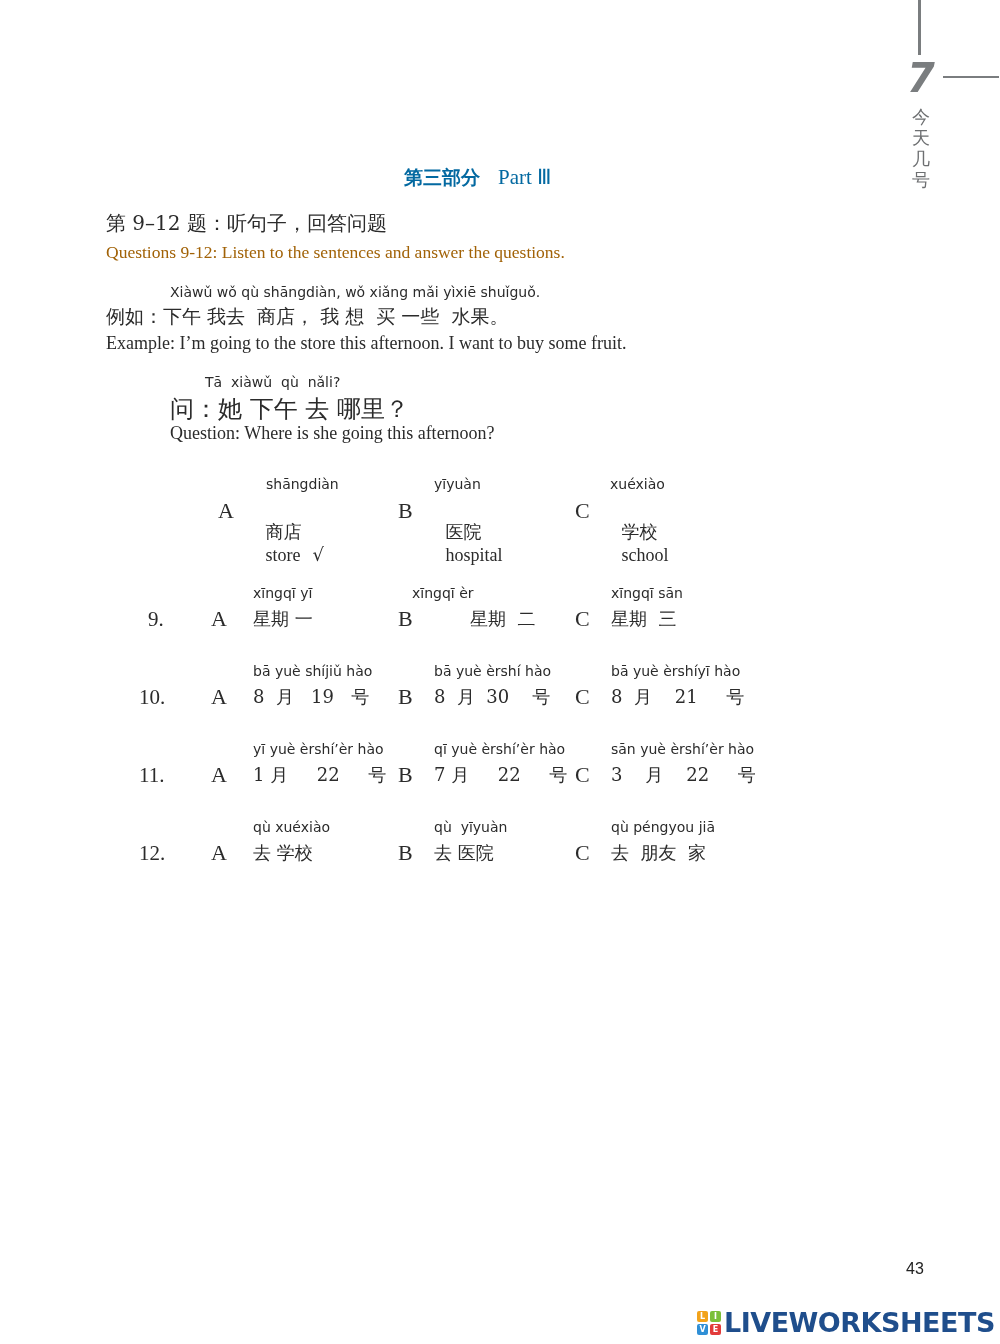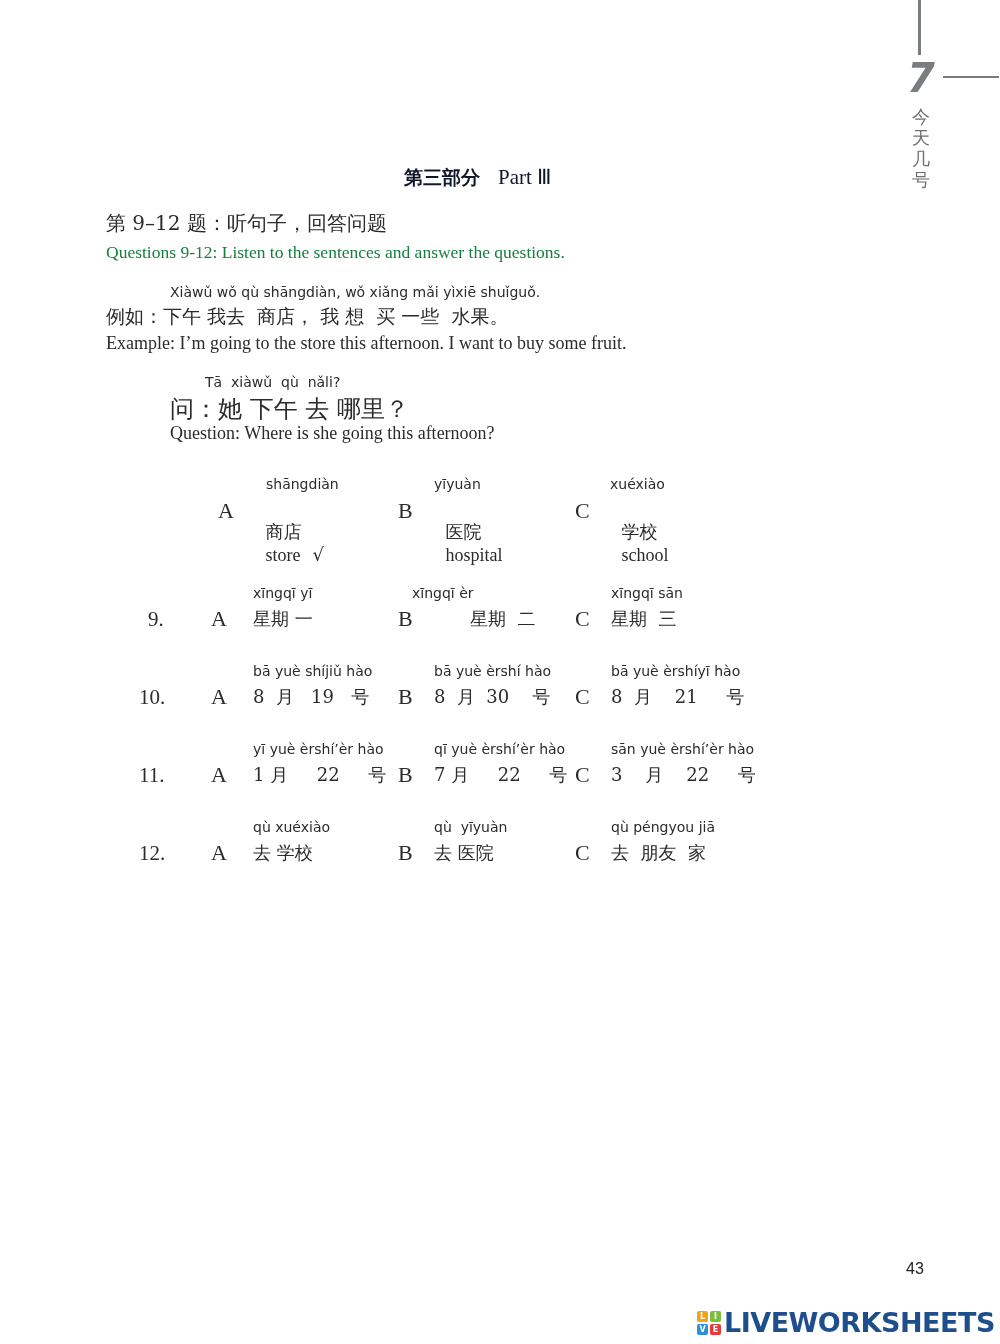--- a/index.html
+++ b/index.html
@@ -10,26 +10,26 @@
   }
   .abs { position: absolute; }
 
   
   .ch-vline { left: 918px; top: 0; width: 3px; height: 55px; background: #7a7d7f; }
   .ch-num { left: 906px; top: 56px; width: 30px; font-family: "DejaVu Sans", sans-serif; font-weight: bold; font-size: 40px; color: #7a7d7f; font-style: italic; line-height: 44px; text-align: center; }
   .ch-hline { left: 943px; top: 76px; width: 56px; height: 2px; background: #7a7d7f; }
   .ch-title { left: 910px; top: 106px; width: 22px; font-family: "DejaVu Sans", sans-serif; font-size: 18px; line-height: 21px; color: #6d6f71; text-align: center; font-weight: 300; }
   .ch-title span { display: block; }
 
-  .part-title { left: 404px; top: 165px; font-size: 20px; color: #0f172a; }
+  .part-title { left: 404px; top: 165px; font-size: 20px; color: #0369a1; }
   .part-title .cn { font-family: "DejaVu Sans", sans-serif; font-weight: bold; font-size: 19px; }
   .part-title .en { margin-left: 18px; font-family: "Liberation Serif", serif; font-size: 21px; }
 
   .instr-cn { left: 106px; top: 210px; font-size: 20px; color: #2b2b2b; }
-  .instr-en { left: 106px; top: 242px; font-family: "Liberation Serif", serif; font-size: 17.5px; color: #15803d; }
+  .instr-en { left: 106px; top: 242px; font-family: "Liberation Serif", serif; font-size: 17.5px; color: #a16207; }
 
   .pinyin { font-family: "DejaVu Sans", "Liberation Sans", sans-serif; font-size: 14px; color: #2b2b2b; white-space: pre; }
   .hanzi { font-family: "DejaVu Serif", serif; font-size: 24px; color: #2b2b2b; white-space: pre; }
   .eng { font-family: "Liberation Serif", serif; font-size: 18px; color: #2b2b2b; white-space: pre; }
 
   .ex-pinyin { left: 170px; top: 284px; font-size: 14px; }
   .ex-hanzi { left: 106px; top: 304px; font-size: 19px; }
   .ex-en { left: 106px; top: 333px; font-size: 18px; }
   .q-pinyin { left: 205px; top: 374px; }
   .q-hanzi { left: 170px; top: 393px; }

